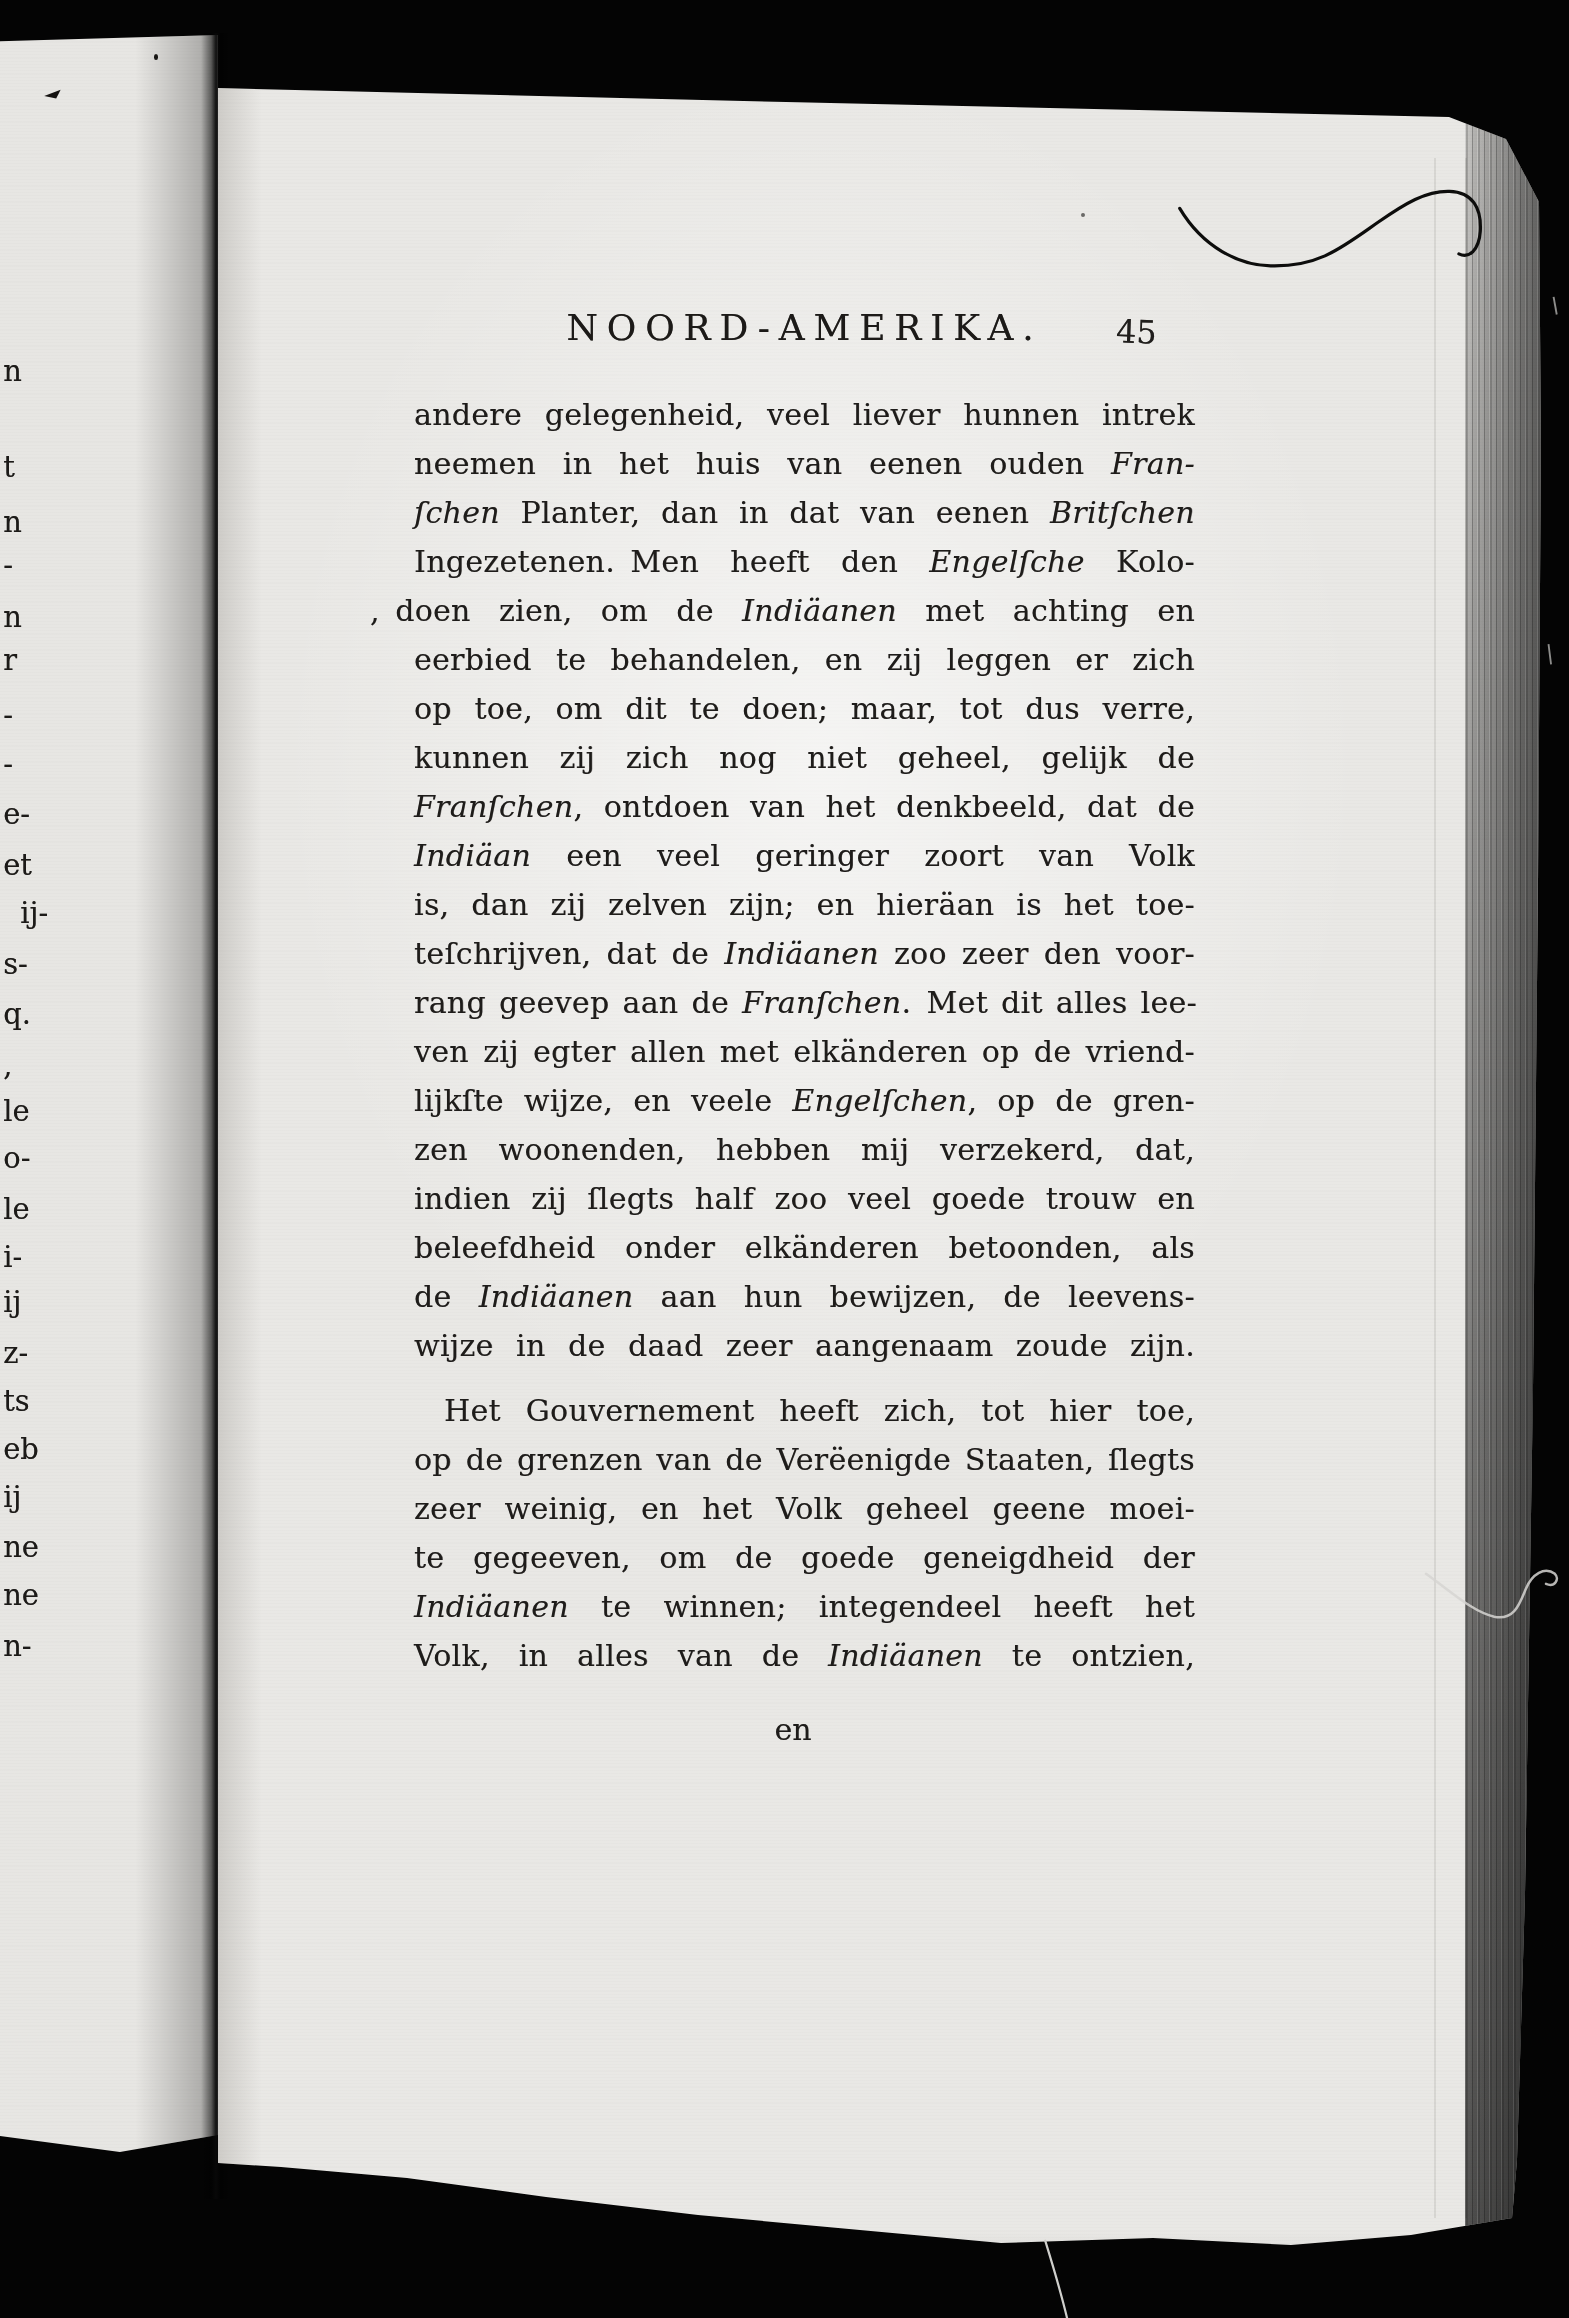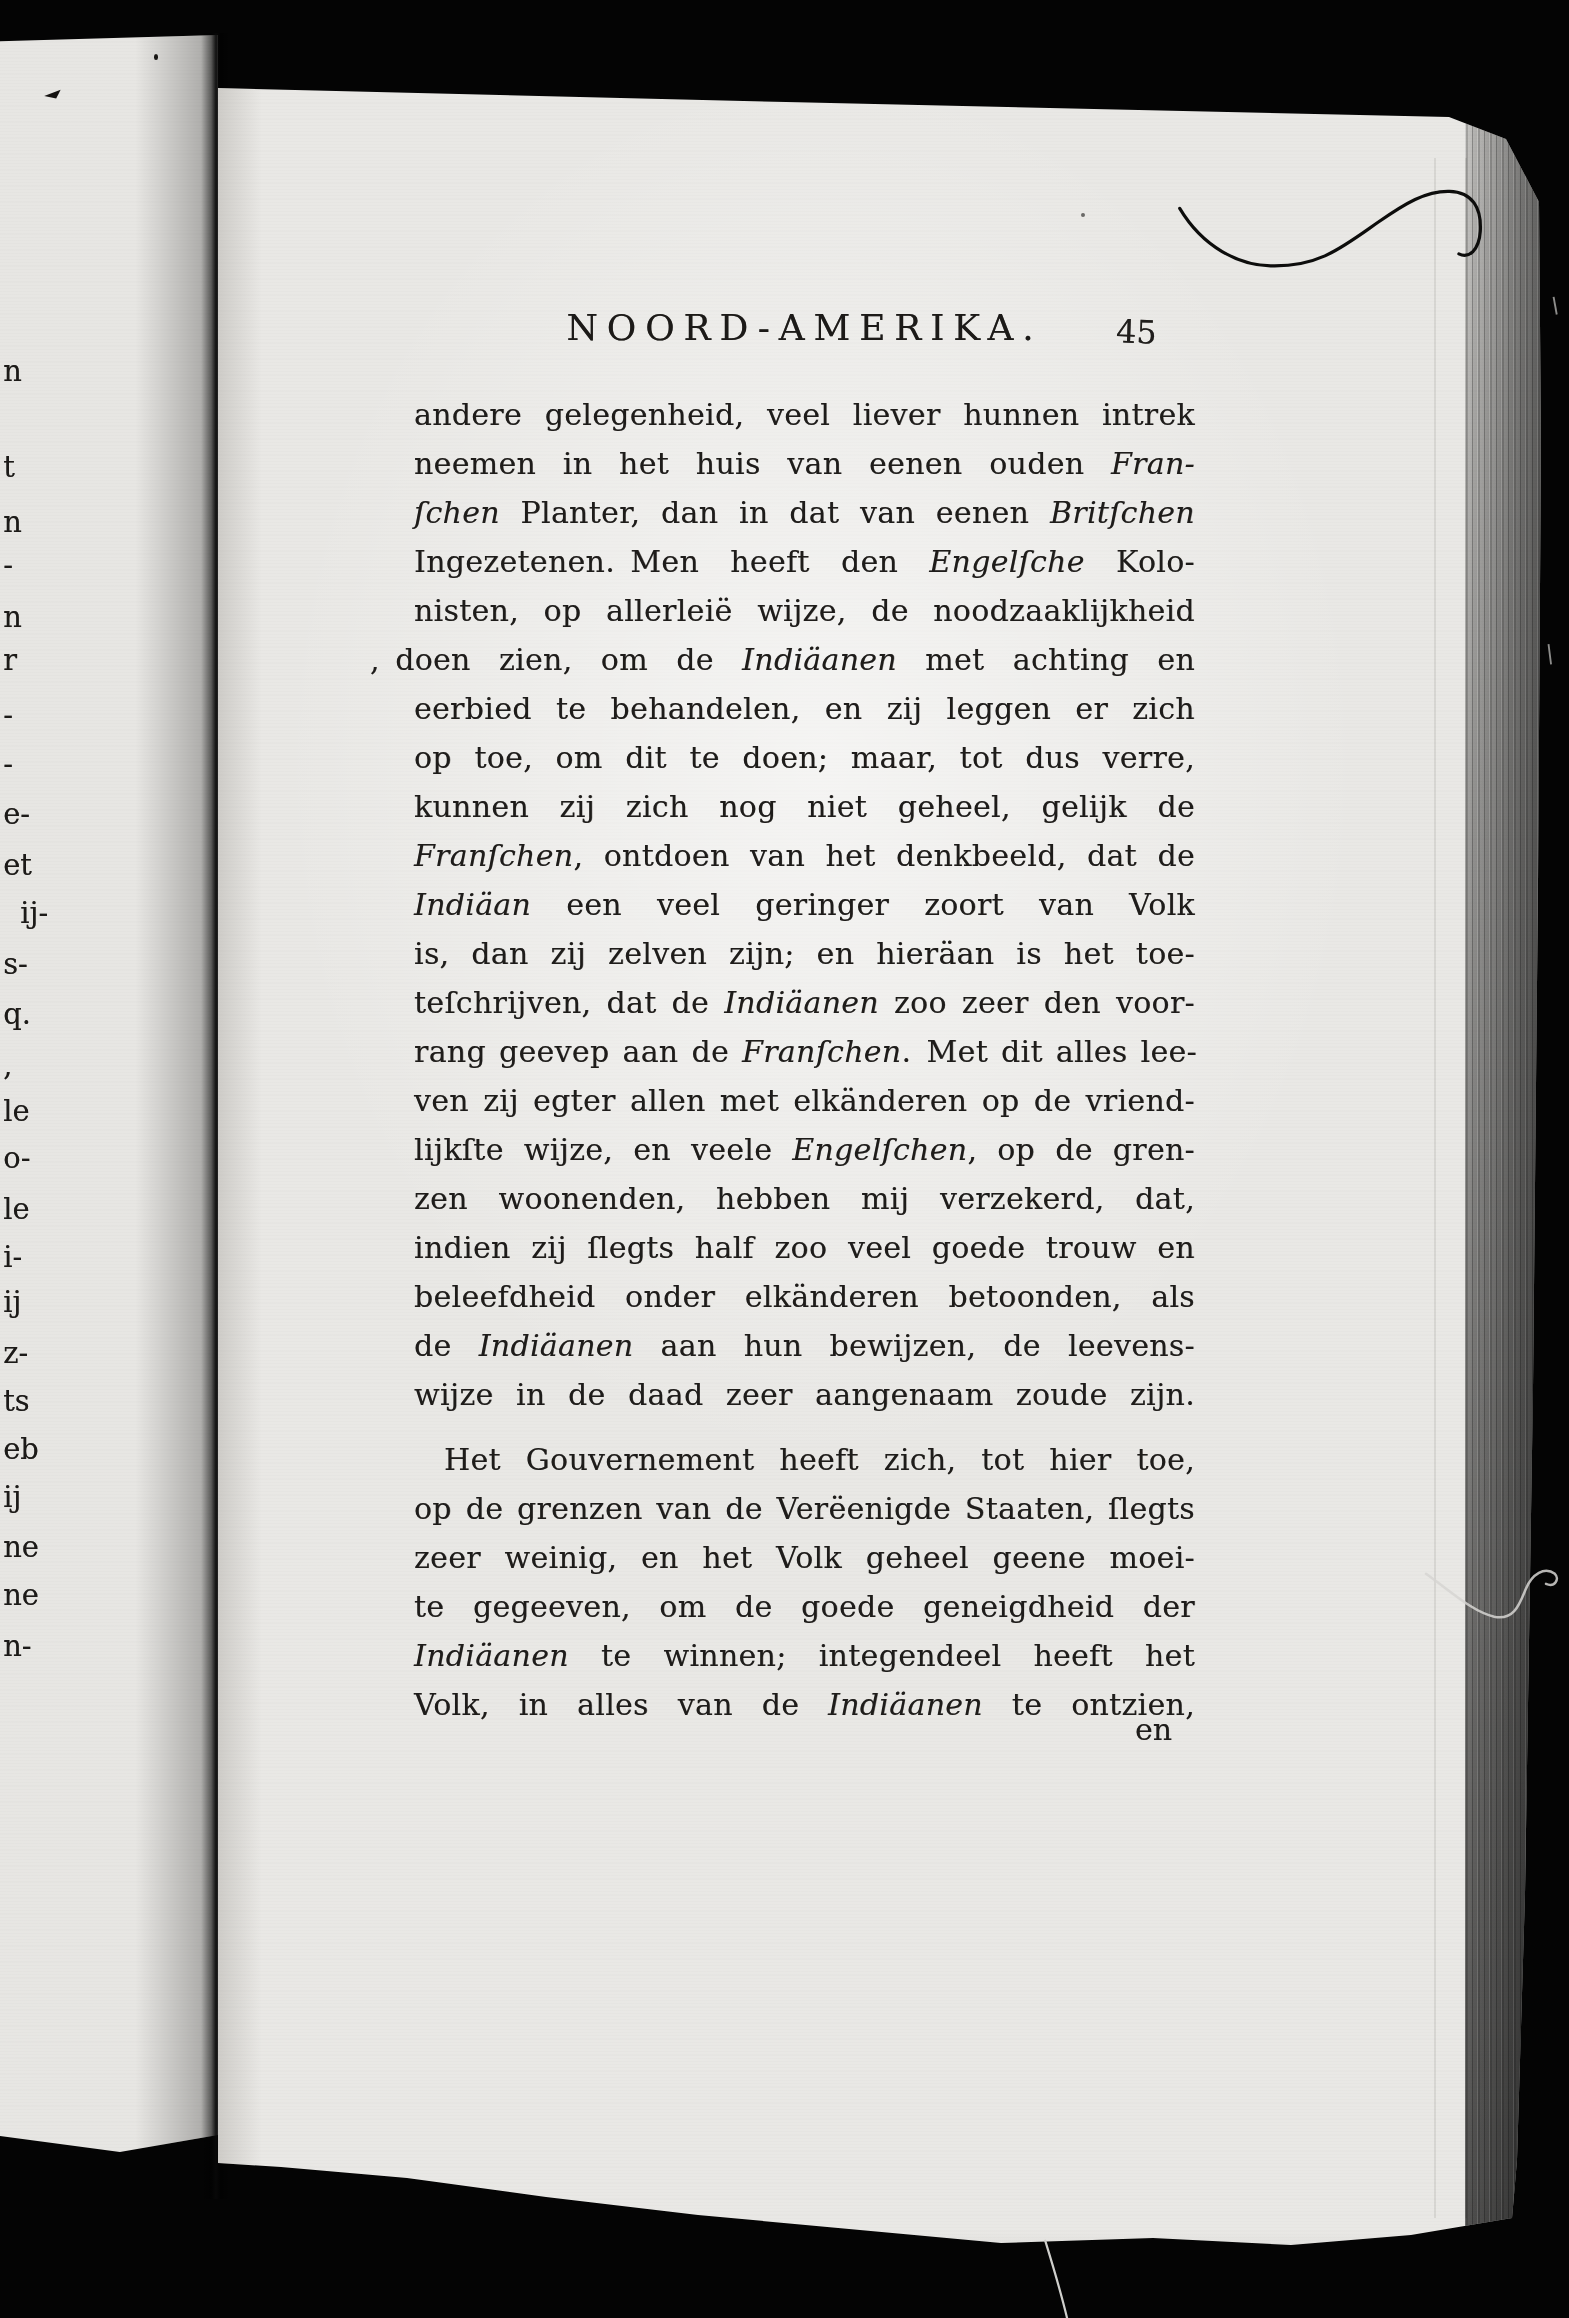--- a/index.html
+++ b/index.html
@@ -71,21 +71,21 @@
   }
   .line{
     height:49px;line-height:49px;text-align:justify;text-align-last:justify;
     white-space:nowrap;
   }
   .line.indent{padding-left:30px;margin-top:16px;}
   .line.hang{text-indent:-44px;}
   .it{font-style:italic;}
   #catchword-line{
     position:absolute;left:196px;top:1705px;width:781px;height:49px;line-height:49px;
-    text-align:right;padding-right:23px;box-sizing:border-box;
+    text-align:center;padding-right:23px;box-sizing:border-box;
     font-size:30px;color:#1e1c1a;text-shadow:0.3px 0.3px 0.6px rgba(28,25,22,0.45);
   }
   
   #artifacts{position:absolute;left:0;top:0;width:1570px;height:2319px;pointer-events:none;}
   .speck{position:absolute;background:#181614;border-radius:50%;}
 </style>
 </head>
 <body>
 
 <div id="scan">
@@ -102,21 +102,20 @@
     <div id="header">
       <span id="header-title">NOORD-AMERIKA.</span>
       <span id="page-number">45</span>
     </div>
 
     <div id="text-block">
         <div class="line"><span>andere gelegenheid, veel liever hunnen intrek</span></div>
         <div class="line"><span>neemen in het huis van eenen ouden </span><span class="it">Fran-</span></div>
         <div class="line"><span class="it">ſchen</span><span> Planter, dan in dat van eenen </span><span class="it">Britſchen</span></div>
         <div class="line"><span>Ingezetenen. Men heeft den </span><span class="it">Engelſche</span><span> Kolo-</span></div>
-        <div class="line"><span>nisten, op allerleië wijze, de noodzaaklijkheid</span></div>
         <div class="line hang"><span>, doen zien, om de </span><span class="it">Indiäanen</span><span> met achting en</span></div>
         <div class="line"><span>eerbied te behandelen, en zij leggen er zich</span></div>
         <div class="line"><span>op toe, om dit te doen; maar, tot dus verre,</span></div>
         <div class="line"><span>kunnen zij zich nog niet geheel, gelijk de</span></div>
         <div class="line"><span class="it">Franſchen</span><span>, ontdoen van het denkbeeld, dat de</span></div>
         <div class="line"><span class="it">Indiäan</span><span> een veel geringer zoort van Volk</span></div>
         <div class="line"><span>is, dan zij zelven zijn; en hieräan is het toe-</span></div>
         <div class="line"><span>teſchrijven, dat de </span><span class="it">Indiäanen</span><span> zoo zeer den voor-</span></div>
         <div class="line"><span>rang geevep aan de </span><span class="it">Franſchen</span><span>. Met dit alles lee-</span></div>
         <div class="line"><span>ven zij egter allen met elkänderen op de vriend-</span></div>

